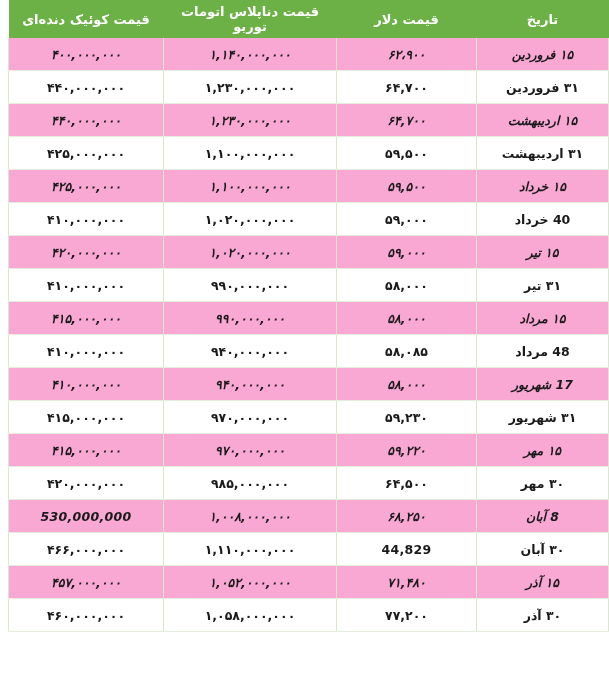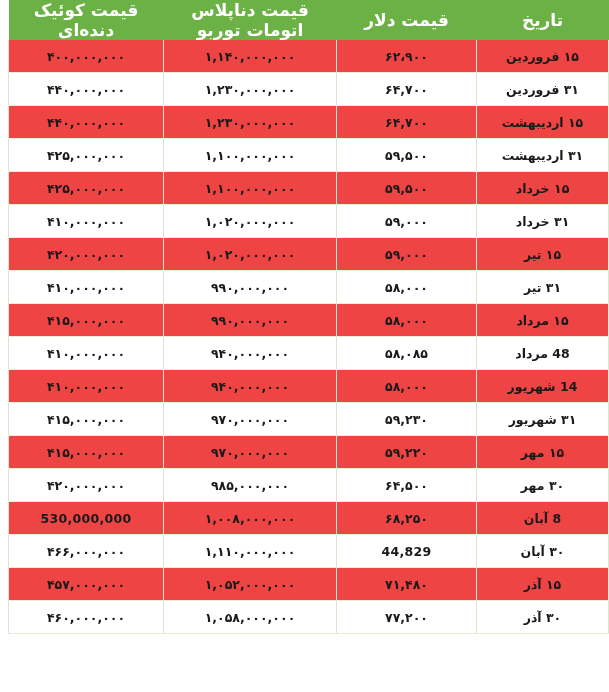--- a/index.html
+++ b/index.html
@@ -29,21 +29,21 @@
     direction: rtl;
   }
   table.price-table col.c-date   { width: 132px; }
   table.price-table col.c-usd    { width: 140px; }
   table.price-table col.c-dena   { width: 173px; }
   table.price-table col.c-quick  { width: 155px; }
 
   thead th {
     background: #6cb145;
     color: #ffffff;
-    font-size: 17px;
+    font-size: 13px;
     font-weight: bold;
     text-align: center;
     height: 38px;
     padding: 0 6px;
     border: none;
     vertical-align: middle;
     letter-spacing: 0.2px;
   }
   thead tr { height: 38px; }
 
@@ -56,21 +56,21 @@
     vertical-align: middle;
     border-right: 1px solid #d9e8cd;
     border-left: 1px solid #d9e8cd;
     border-bottom: 1px solid #e4eedb;
     padding: 0 4px;
     white-space: nowrap;
   }
   tbody td:first-child { border-right: 1px solid #d9e8cd; }
   tbody td:last-child  { border-left: 1px solid #d9e8cd; }
 
-  tbody tr.row-odd  td { background: #ef4444; }
+  tbody tr.row-odd  td { background: #f9a8d4; font-style: italic; }
   tbody tr.row-even td { background: #ffffff; }
 
   td.cell-date {
     text-align: center;
     font-weight: bold;
   }
   td.cell-num {
     font-weight: bold;
     letter-spacing: 0.3px;
   }
@@ -119,21 +119,21 @@
           <td class="cell-num">۱,۱۰۰,۰۰۰,۰۰۰</td>
           <td class="cell-num">۴۲۵,۰۰۰,۰۰۰</td>
         </tr>
         <tr class="row-odd">
           <td class="cell-date">۱۵ خرداد</td>
           <td class="cell-num">۵۹,۵۰۰</td>
           <td class="cell-num">۱,۱۰۰,۰۰۰,۰۰۰</td>
           <td class="cell-num">۴۲۵,۰۰۰,۰۰۰</td>
         </tr>
         <tr class="row-even">
-          <td class="cell-date">۳۱ خرداد</td>
+          <td class="cell-date">40 خرداد</td>
           <td class="cell-num">۵۹,۰۰۰</td>
           <td class="cell-num">۱,۰۲۰,۰۰۰,۰۰۰</td>
           <td class="cell-num">۴۱۰,۰۰۰,۰۰۰</td>
         </tr>
         <tr class="row-odd">
           <td class="cell-date">۱۵ تیر</td>
           <td class="cell-num">۵۹,۰۰۰</td>
           <td class="cell-num">۱,۰۲۰,۰۰۰,۰۰۰</td>
           <td class="cell-num">۴۲۰,۰۰۰,۰۰۰</td>
         </tr>
@@ -149,21 +149,21 @@
           <td class="cell-num">۹۹۰,۰۰۰,۰۰۰</td>
           <td class="cell-num">۴۱۵,۰۰۰,۰۰۰</td>
         </tr>
         <tr class="row-even">
           <td class="cell-date">48 مرداد</td>
           <td class="cell-num">۵۸,۰۸۵</td>
           <td class="cell-num">۹۴۰,۰۰۰,۰۰۰</td>
           <td class="cell-num">۴۱۰,۰۰۰,۰۰۰</td>
         </tr>
         <tr class="row-odd">
-          <td class="cell-date">14 شهریور</td>
+          <td class="cell-date">17 شهریور</td>
           <td class="cell-num">۵۸,۰۰۰</td>
           <td class="cell-num">۹۴۰,۰۰۰,۰۰۰</td>
           <td class="cell-num">۴۱۰,۰۰۰,۰۰۰</td>
         </tr>
         <tr class="row-even">
           <td class="cell-date">۳۱ شهریور</td>
           <td class="cell-num">۵۹,۲۳۰</td>
           <td class="cell-num">۹۷۰,۰۰۰,۰۰۰</td>
           <td class="cell-num">۴۱۵,۰۰۰,۰۰۰</td>
         </tr>

